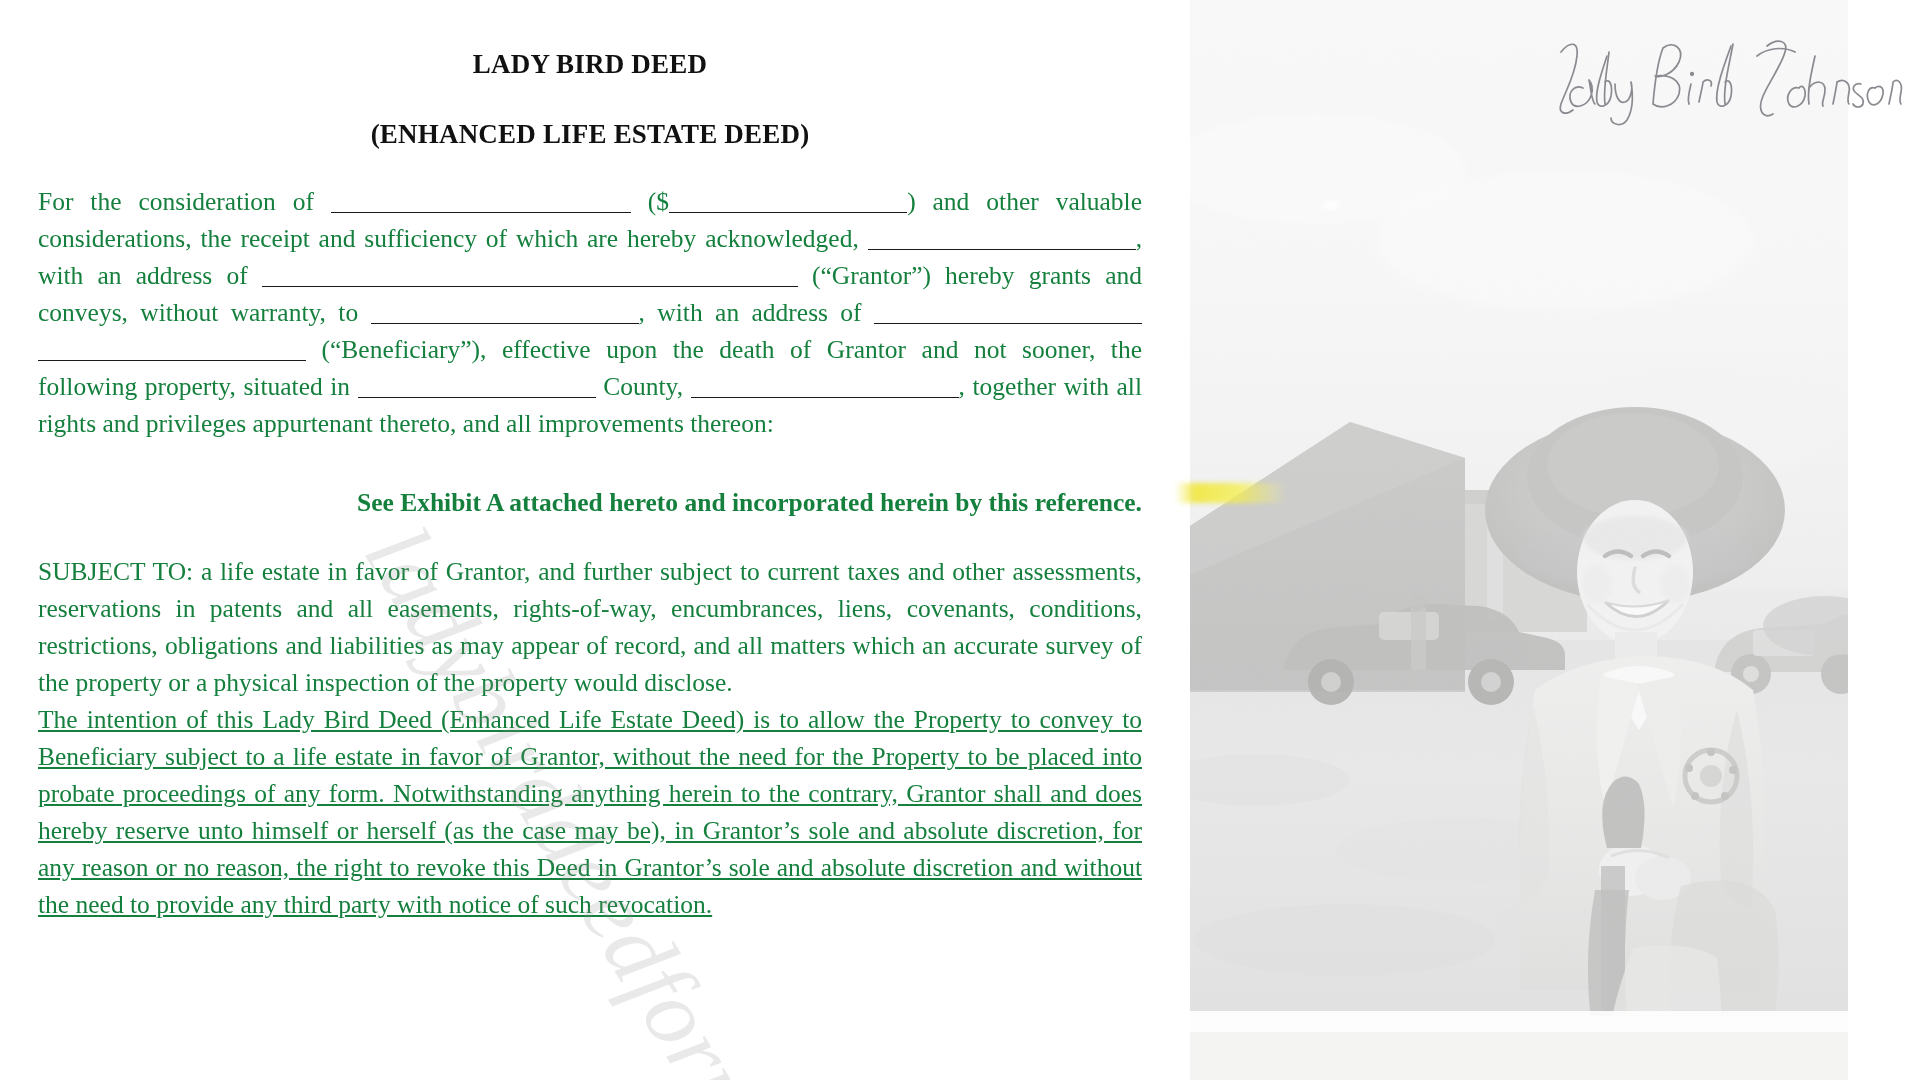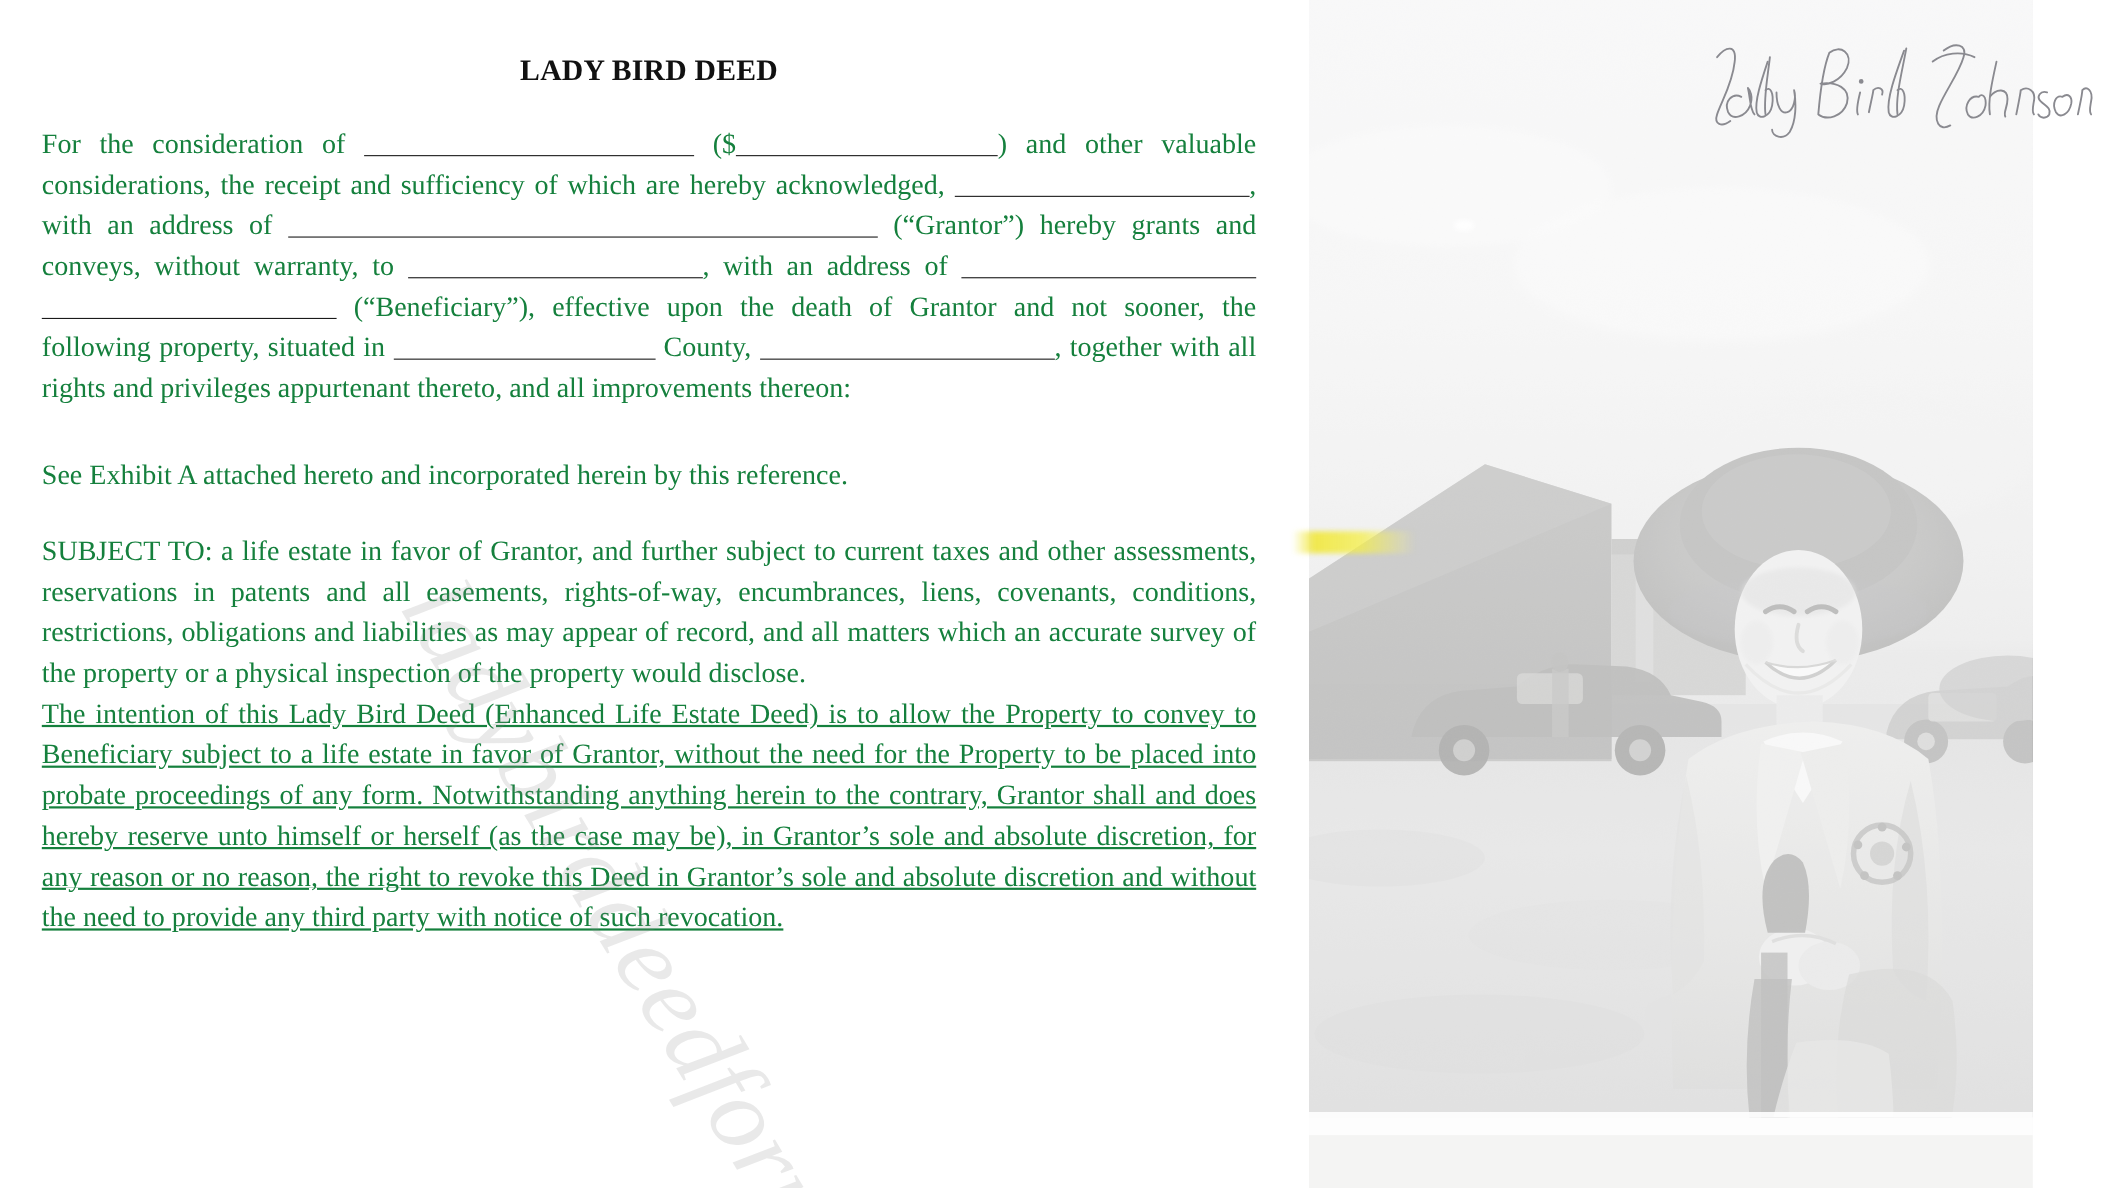--- a/index.html
+++ b/index.html
@@ -55,22 +55,22 @@
     line-height: 37px;
     color: #15803d;
     text-align: justify;
     text-justify: inter-word;
     margin: 0;
   }
 
   .para-consideration { margin-top: 32px; }
   .para-exhibit {
     margin-top: 42px;
-    font-weight: normal;
-    text-align: left;
+    font-weight: bold;
+    text-align: right;
   }
   .para-subject { margin-top: 32px; }
   .para-intention { margin-top: 0px; text-decoration: underline; }
 
   .blank {
     display: inline-block;
     border-bottom: 1.6px solid #1a1a1a;
     vertical-align: baseline;
     height: 22px;
     margin-bottom: -3px;
@@ -432,20 +432,21 @@
 
         <path d="M344 78 C346 68 348 60 348 56 C352 52 358 56 356 66 C355 72 354 76 356 78"></path>
       </g>
     </svg>
   </div>
 
   <div id="doc-column">
     <div id="doc-inner">
 
       <div class="doc-title title-1">LADY BIRD DEED</div>
+      <div class="doc-title title-2">(ENHANCED LIFE ESTATE DEED)</div>
 
       <p class="para para-consideration"><span>For the consideration of </span><span class="blank b-xl"></span><span> ($</span><span class="blank b-md"></span><span>) and other valuable considerations, the receipt and sufficiency of which are hereby acknowledged, </span><span class="blank b-lg"></span><span>, with an address of </span><span class="blank b-lg"></span><span class="blank b-lg"></span><span> (“Grantor”) hereby grants and conveys, without warranty, to </span><span class="blank b-lg"></span><span>, with an address of </span><span class="blank b-lg"></span><span class="blank b-lg"></span><span> (“Beneficiary”), effective upon the death of Grantor and not sooner, the following property, situated in </span><span class="blank b-md"></span><span> County, </span><span class="blank b-lg"></span><span>, together with all rights and privileges appurtenant thereto, and all improvements thereon:</span></p>
 
       <p class="para para-exhibit">See Exhibit A attached hereto and incorporated herein by this reference.</p>
 
       <p class="para para-subject">SUBJECT TO: a life estate in favor of Grantor, and further subject to current taxes and other assessments, reservations in patents and all easements, rights-of-way, encumbrances, liens, covenants, conditions, restrictions, obligations and liabilities as may appear of record, and all matters which an accurate survey of the property or a physical inspection of the property would disclose.</p>
 
       <p class="para para-intention">The intention of this Lady Bird Deed (Enhanced Life Estate Deed) is to allow the Property to convey to Beneficiary subject to a life estate in favor of Grantor, without the need for the Property to be placed into probate proceedings of any form. Notwithstanding anything herein to the contrary, Grantor shall and does hereby reserve unto himself or herself (as the case may be), in Grantor’s sole and absolute discretion, for any reason or no reason, the right to revoke this Deed in Grantor’s sole and absolute discretion and without the need to provide any third party with notice of such revocation.</p>
 
     </div>

